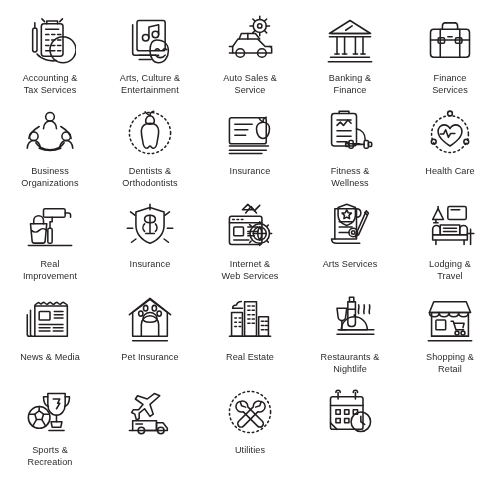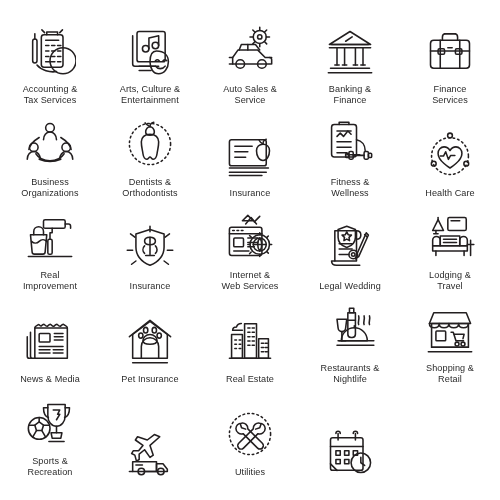--- a/index.html
+++ b/index.html
@@ -16,21 +16,21 @@
     display: grid;
     grid-template-columns: repeat(5, 100px);
     grid-template-rows: repeat(5, 93px);
     align-content: start;
     padding-top: 14px;
   }
   .cell {
     display: flex;
     flex-direction: column;
     align-items: center;
-    justify-content: flex-end;
+    justify-content: flex-start;
     width: 100px;
   }
   .icon-wrap {
     width: 56px;
     height: 52px;
     display: flex;
     align-items: center;
     justify-content: center;
   }
   .icon-wrap svg {
@@ -281,21 +281,21 @@
  <path d="M10 36H7c0 3 2 4 4.5 4H33"></path>
  <path d="M14 20h12M14 25h12M14 30h9"></path>
  <path d="M21 4l8 3v7c0 5-3.5 8-8 9.5-4.5-1.5-8-4.5-8-9.5V7z"></path>
  <path d="M21 9l1.3 2.7 3 .4-2.2 2.1.5 3-2.6-1.4-2.6 1.4.5-3-2.2-2.1 3-.4z"></path>
  <circle cx="27" cy="30" r="4"></circle>
  <circle cx="27" cy="30" r="1.6"></circle>
  <path d="M39 10l2 2-9 20-3 2 1-3.5z"></path>
  <path d="M37.5 11.5l2 2"></path>
         </svg>
       </div>
-      <div class="label">Legal Wedding</div>
+      <div class="label">Arts Services</div>
     </div>
     <div class="cell">
       <div class="icon-wrap">
         <svg viewBox="0 0 48 48" xmlns="http://www.w3.org/2000/svg">
  <path d="M13 8l-5 10h10z"></path>
  <path d="M11 18v3M9 21h4"></path>
  <path d="M13 8v-2"></path>
  <rect x="22" y="6" width="17" height="12" rx="1.5"></rect>
  <path d="M25 9h8"></path>
  <path d="M8 27a3.5 3.5 0 0 1 7 0v5h-7z"></path>

